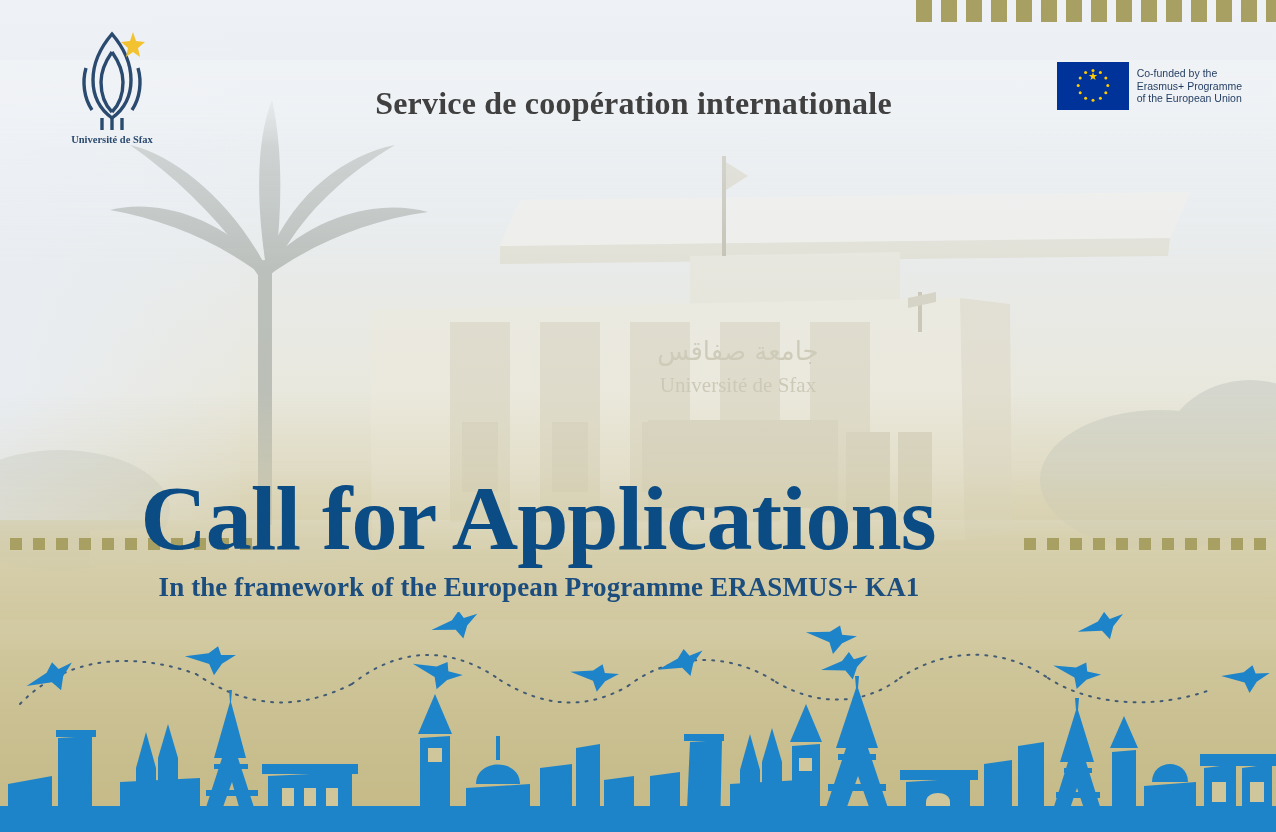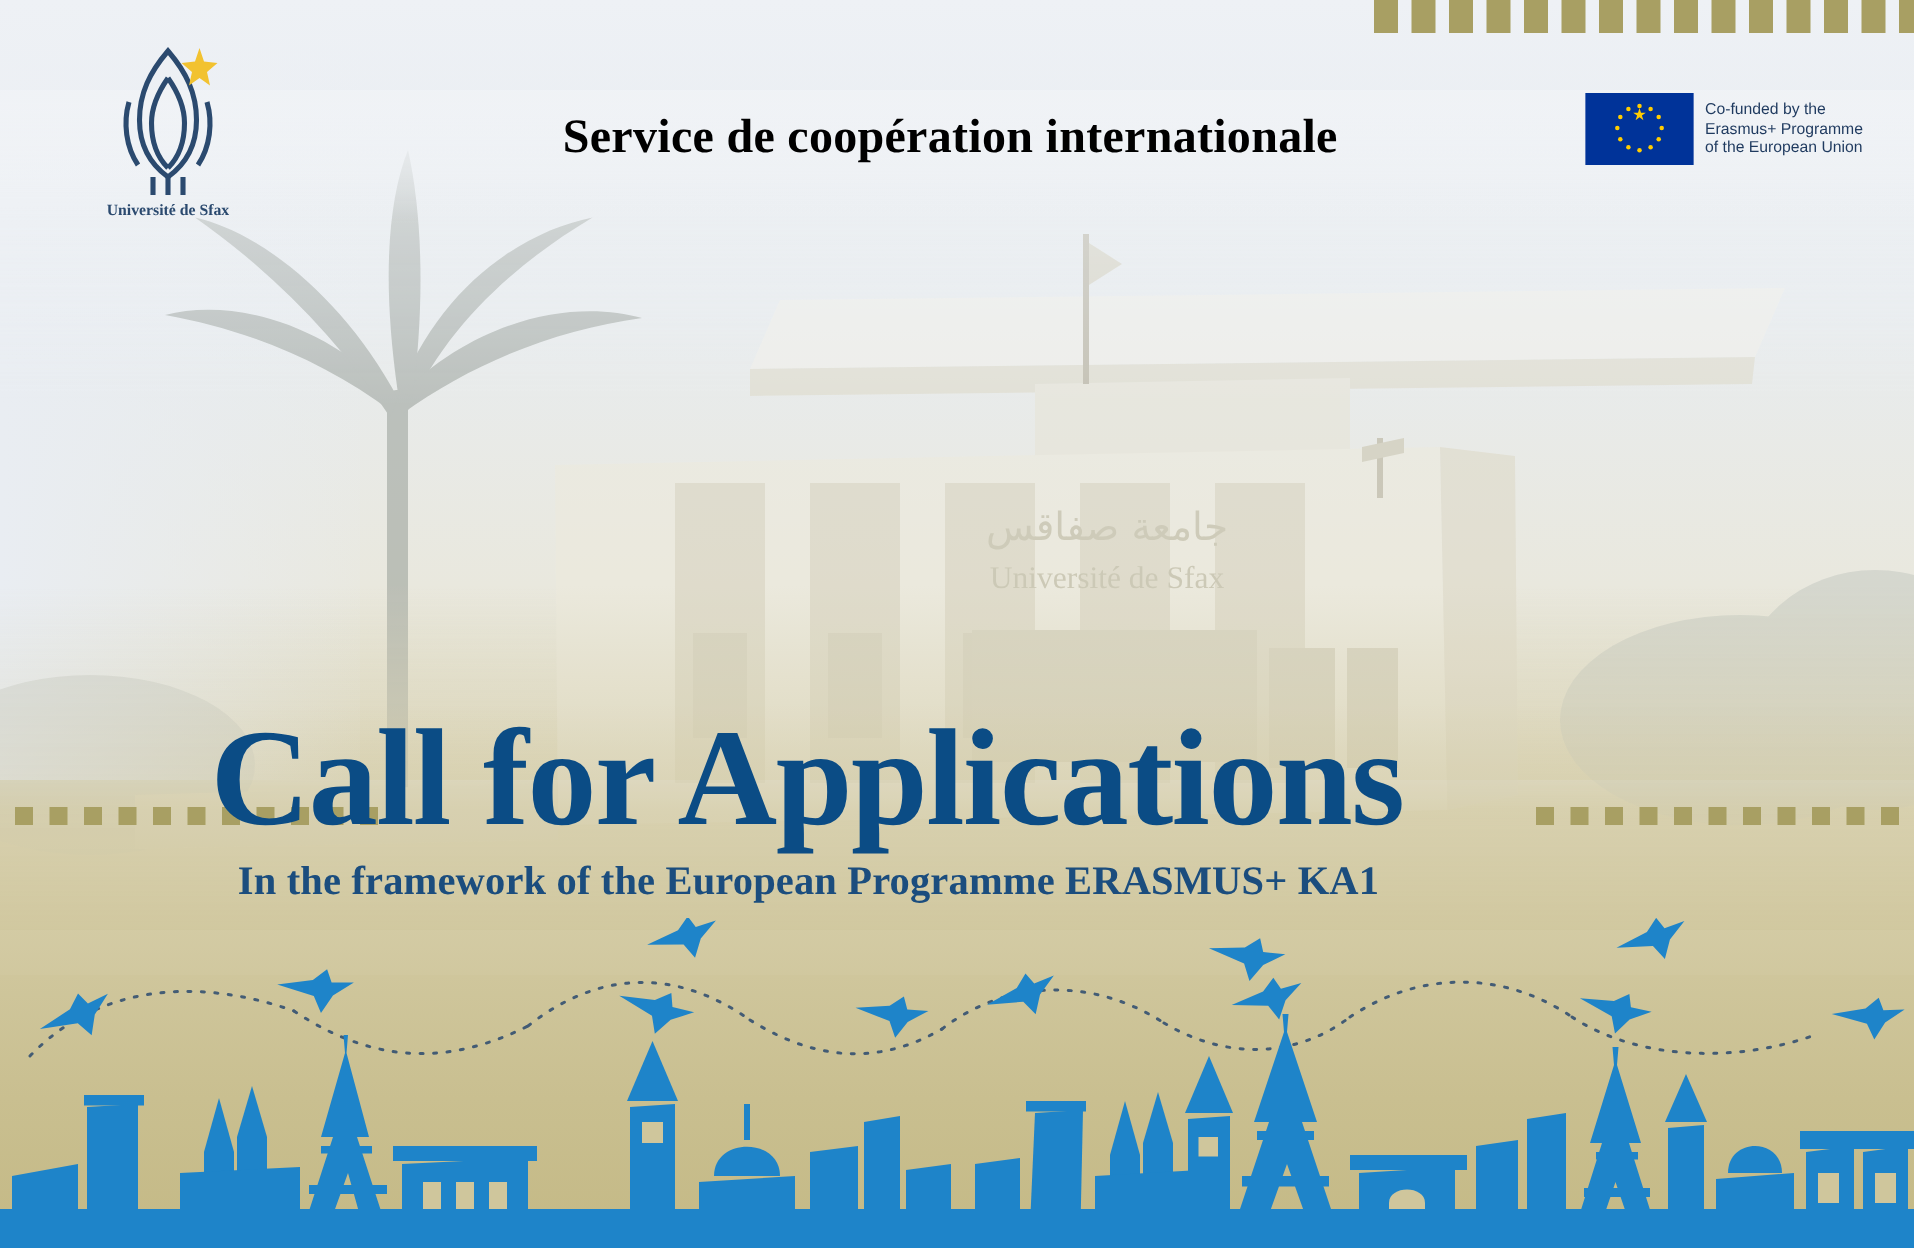--- a/index.html
+++ b/index.html
@@ -90,28 +90,28 @@
   .dots-right { right: 10px; top: 538px; }
 
   
   .logo-usf {
     position: absolute;
     left: 62px; top: 22px;
     width: 100px; height: 122px;
   }
   .header-title {
     position: absolute;
-    left: 0; top: 72px;
+    left: 0; top: 85px;
     width: 1267px;
     text-align: center;
     font-family: "Liberation Serif", serif;
     font-weight: bold;
     font-size: 32px;
     letter-spacing: 0.2px;
-    color: #000000;
+    color: #404040;
   }
   .eu-badge {
     position: absolute;
     right: 34px; top: 62px;
     display: flex;
     align-items: center;
     gap: 8px;
   }
   .eu-flag {
     width: 72px; height: 48px;

